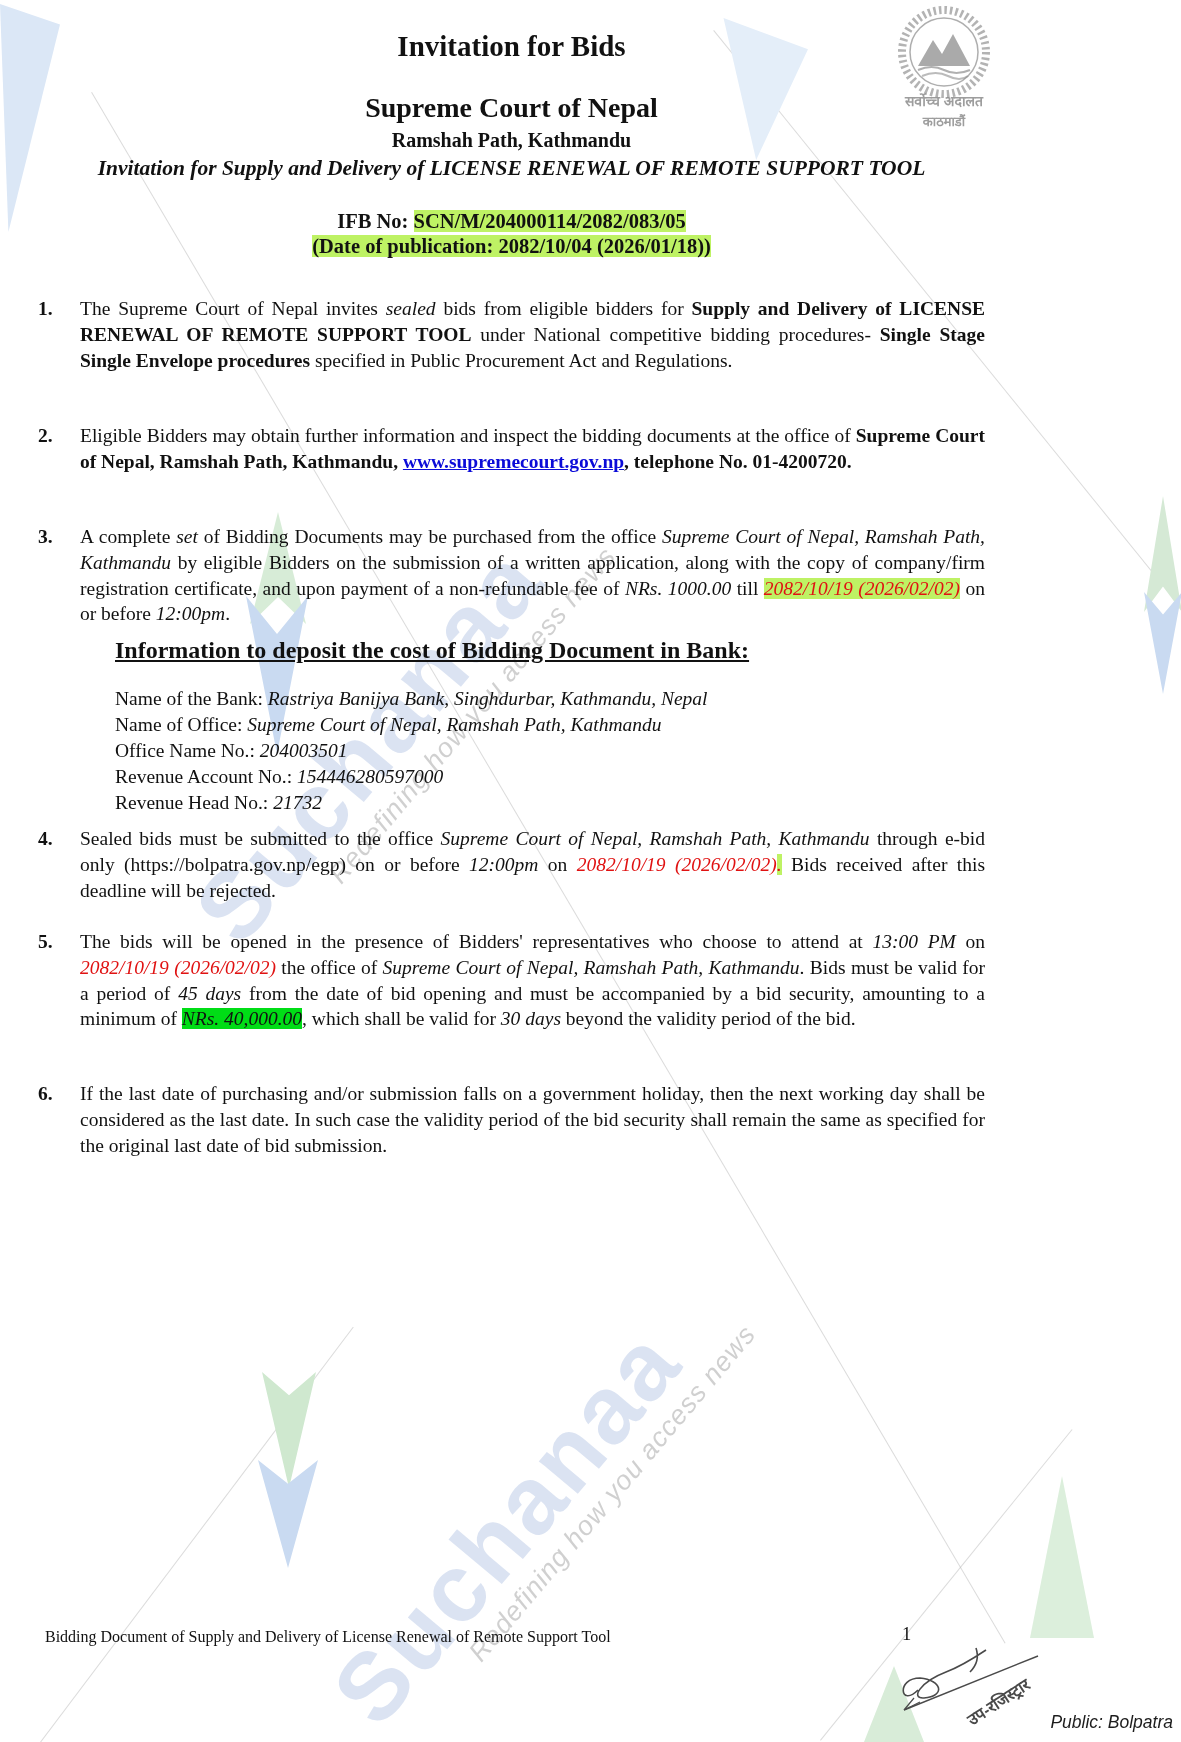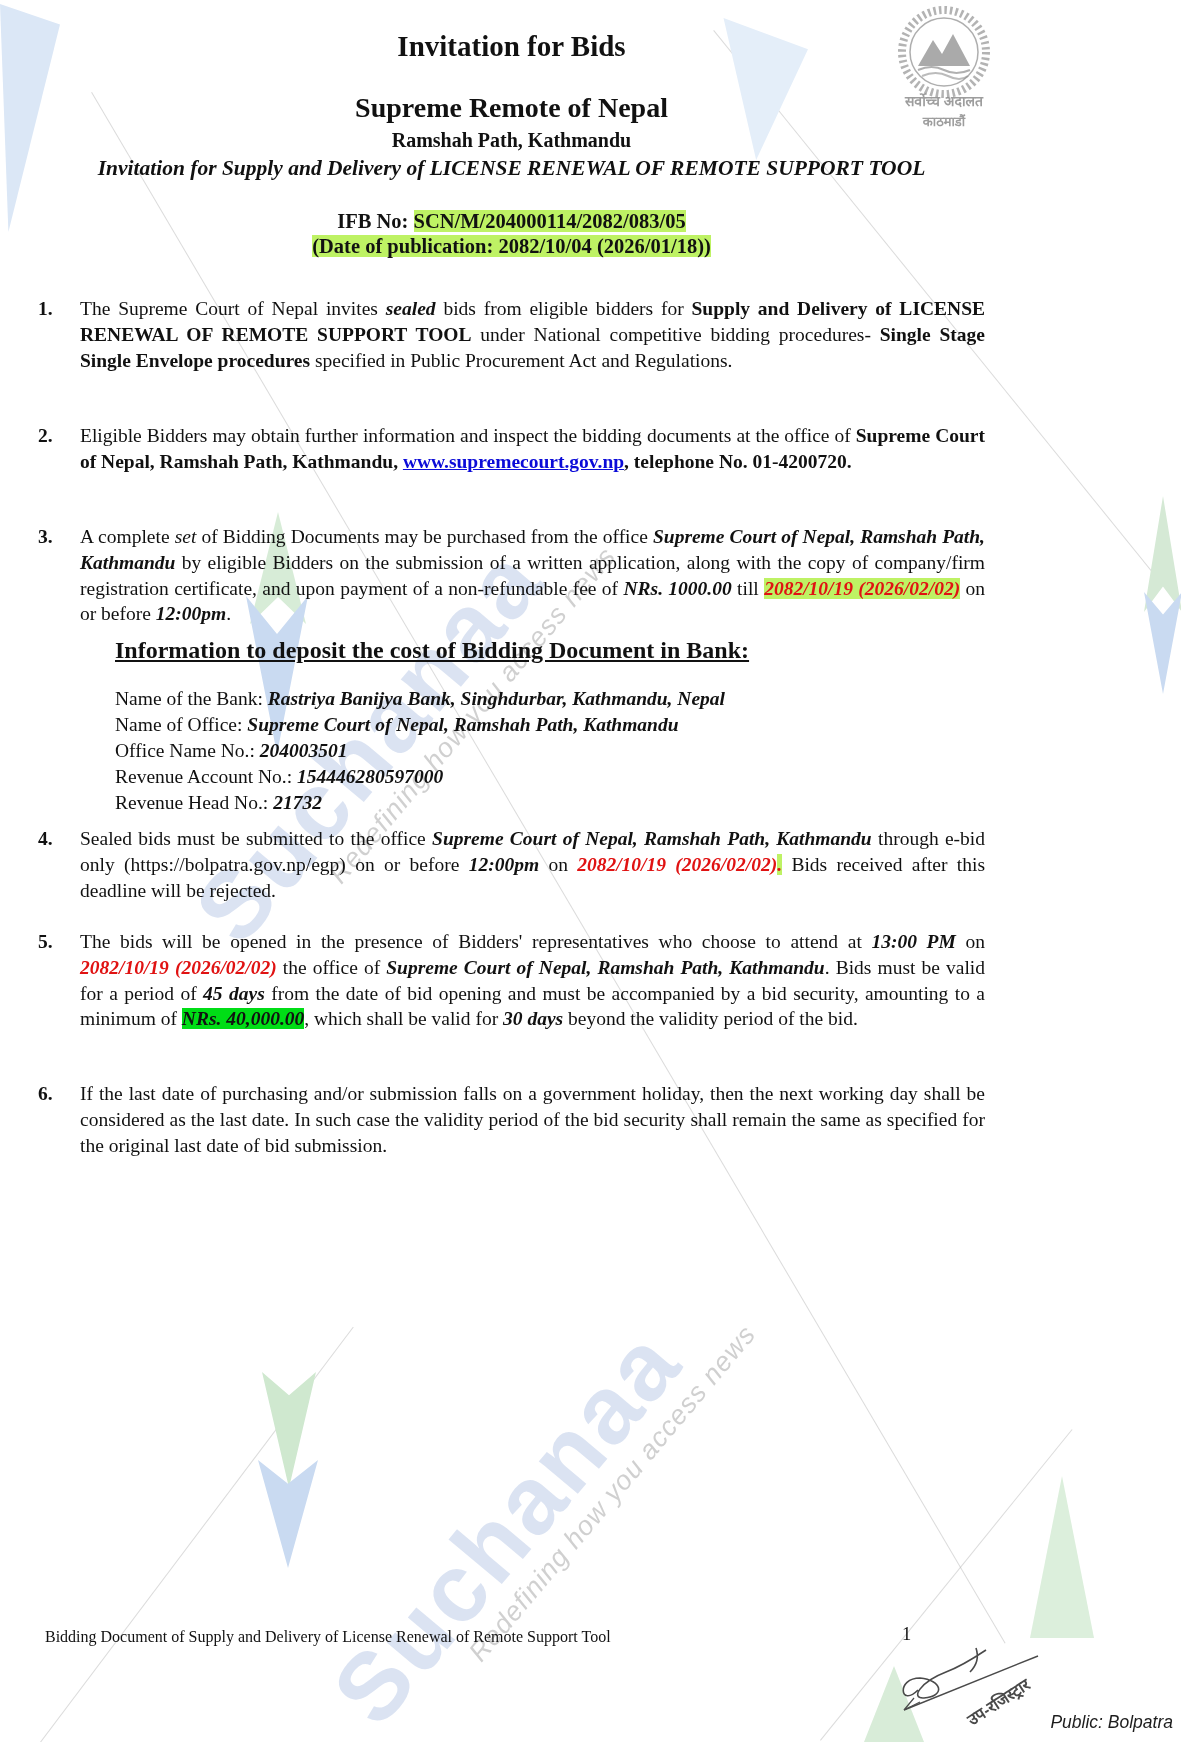--- a/index.html
+++ b/index.html
@@ -22,21 +22,21 @@
   .h1 { font-size:29px; font-weight:bold; }
   .h2 { font-size:28px; font-weight:bold; }
   .h3 { font-size:20px; font-weight:bold; }
   .sub { font-size:21.5px; font-weight:bold; font-style:italic; line-height:26px; width:900px; margin:0 auto; }
   .ifbline { font-size:20.5px; font-weight:bold; line-height:25px; }
   .para { display:flex; width:947px; }
   .para .num { width:42px; flex:0 0 42px; font-weight:bold; font-size:19.5px; line-height:25.8px; }
   .para p { flex:1; font-size:19.5px; line-height:25.8px; text-align:justify; }
   .b { font-weight:bold; }
   .i { font-style:italic; }
-  .bi { font-weight:bold; font-style:italic; }
+  .bi { font-weight:normal; font-style:italic; }
   .red { color:#e01212; }
   .hy { background:#bef264; }
   .hg { background:#00dd16; }
   .link { color:#0b0bd8; font-weight:bold; text-decoration:underline; cursor:pointer; }
   .bank-h { font-size:24px; font-weight:bold; text-decoration:underline; margin-left:77px; }
   .bank { margin-left:77px; font-size:19.5px; line-height:26px; }
   .footer { font-size:16px; }
   .pageno { font-size:18.5px; }
   .source { font-family:"Liberation Sans","DejaVu Sans",sans-serif; font-style:italic; font-size:17.5px; color:#1d1d1d; }
   .seal-txt { font-family:"Liberation Sans",sans-serif; fill:#8d8d8d; }
@@ -76,21 +76,21 @@
       <path d="M26 66 Q 40 60 52 66 T 78 66" stroke="#8e8e8e" stroke-width="2" fill="none" opacity="0.7"></path>
       <path d="M30 72 Q 44 66 56 72 T 76 72" stroke="#8e8e8e" stroke-width="2" fill="none" opacity="0.6"></path>
       <text class="seal-txt" x="52" y="102" font-size="14" font-weight="bold" text-anchor="middle" opacity="0.85">सर्वोच्च अदालत</text>
       <text class="seal-txt" x="52" y="122" font-size="13" font-weight="bold" text-anchor="middle" opacity="0.85">काठमाडौं</text>
     </svg>
   </div>
 
   <div class="content">
 
     <div class="abs center h1" style="top:30px; width:947px;">Invitation for Bids</div>
-    <div class="abs center h2" style="top:92px; width:947px;">Supreme Remote of Nepal</div>
+    <div class="abs center h2" style="top:92px; width:947px;">Supreme Court of Nepal</div>
     <div class="abs center h3" style="top:129px; width:947px;">Ramshah Path, Kathmandu</div>
     <div class="abs center" style="top:155px; width:947px;">
       <div class="sub">Invitation for Supply and Delivery of LICENSE RENEWAL OF REMOTE SUPPORT TOOL</div>
     </div>
     <div class="abs center ifbline" style="top:209px; width:947px;">
       <span>IFB No: </span><span class="hy">SCN/M/204000114/2082/083/05</span>
     </div>
     <div class="abs center ifbline" style="top:234px; width:947px;">
       <span class="hy">(Date of publication: 2082/10/04 (2026/01/18))</span>
     </div>

